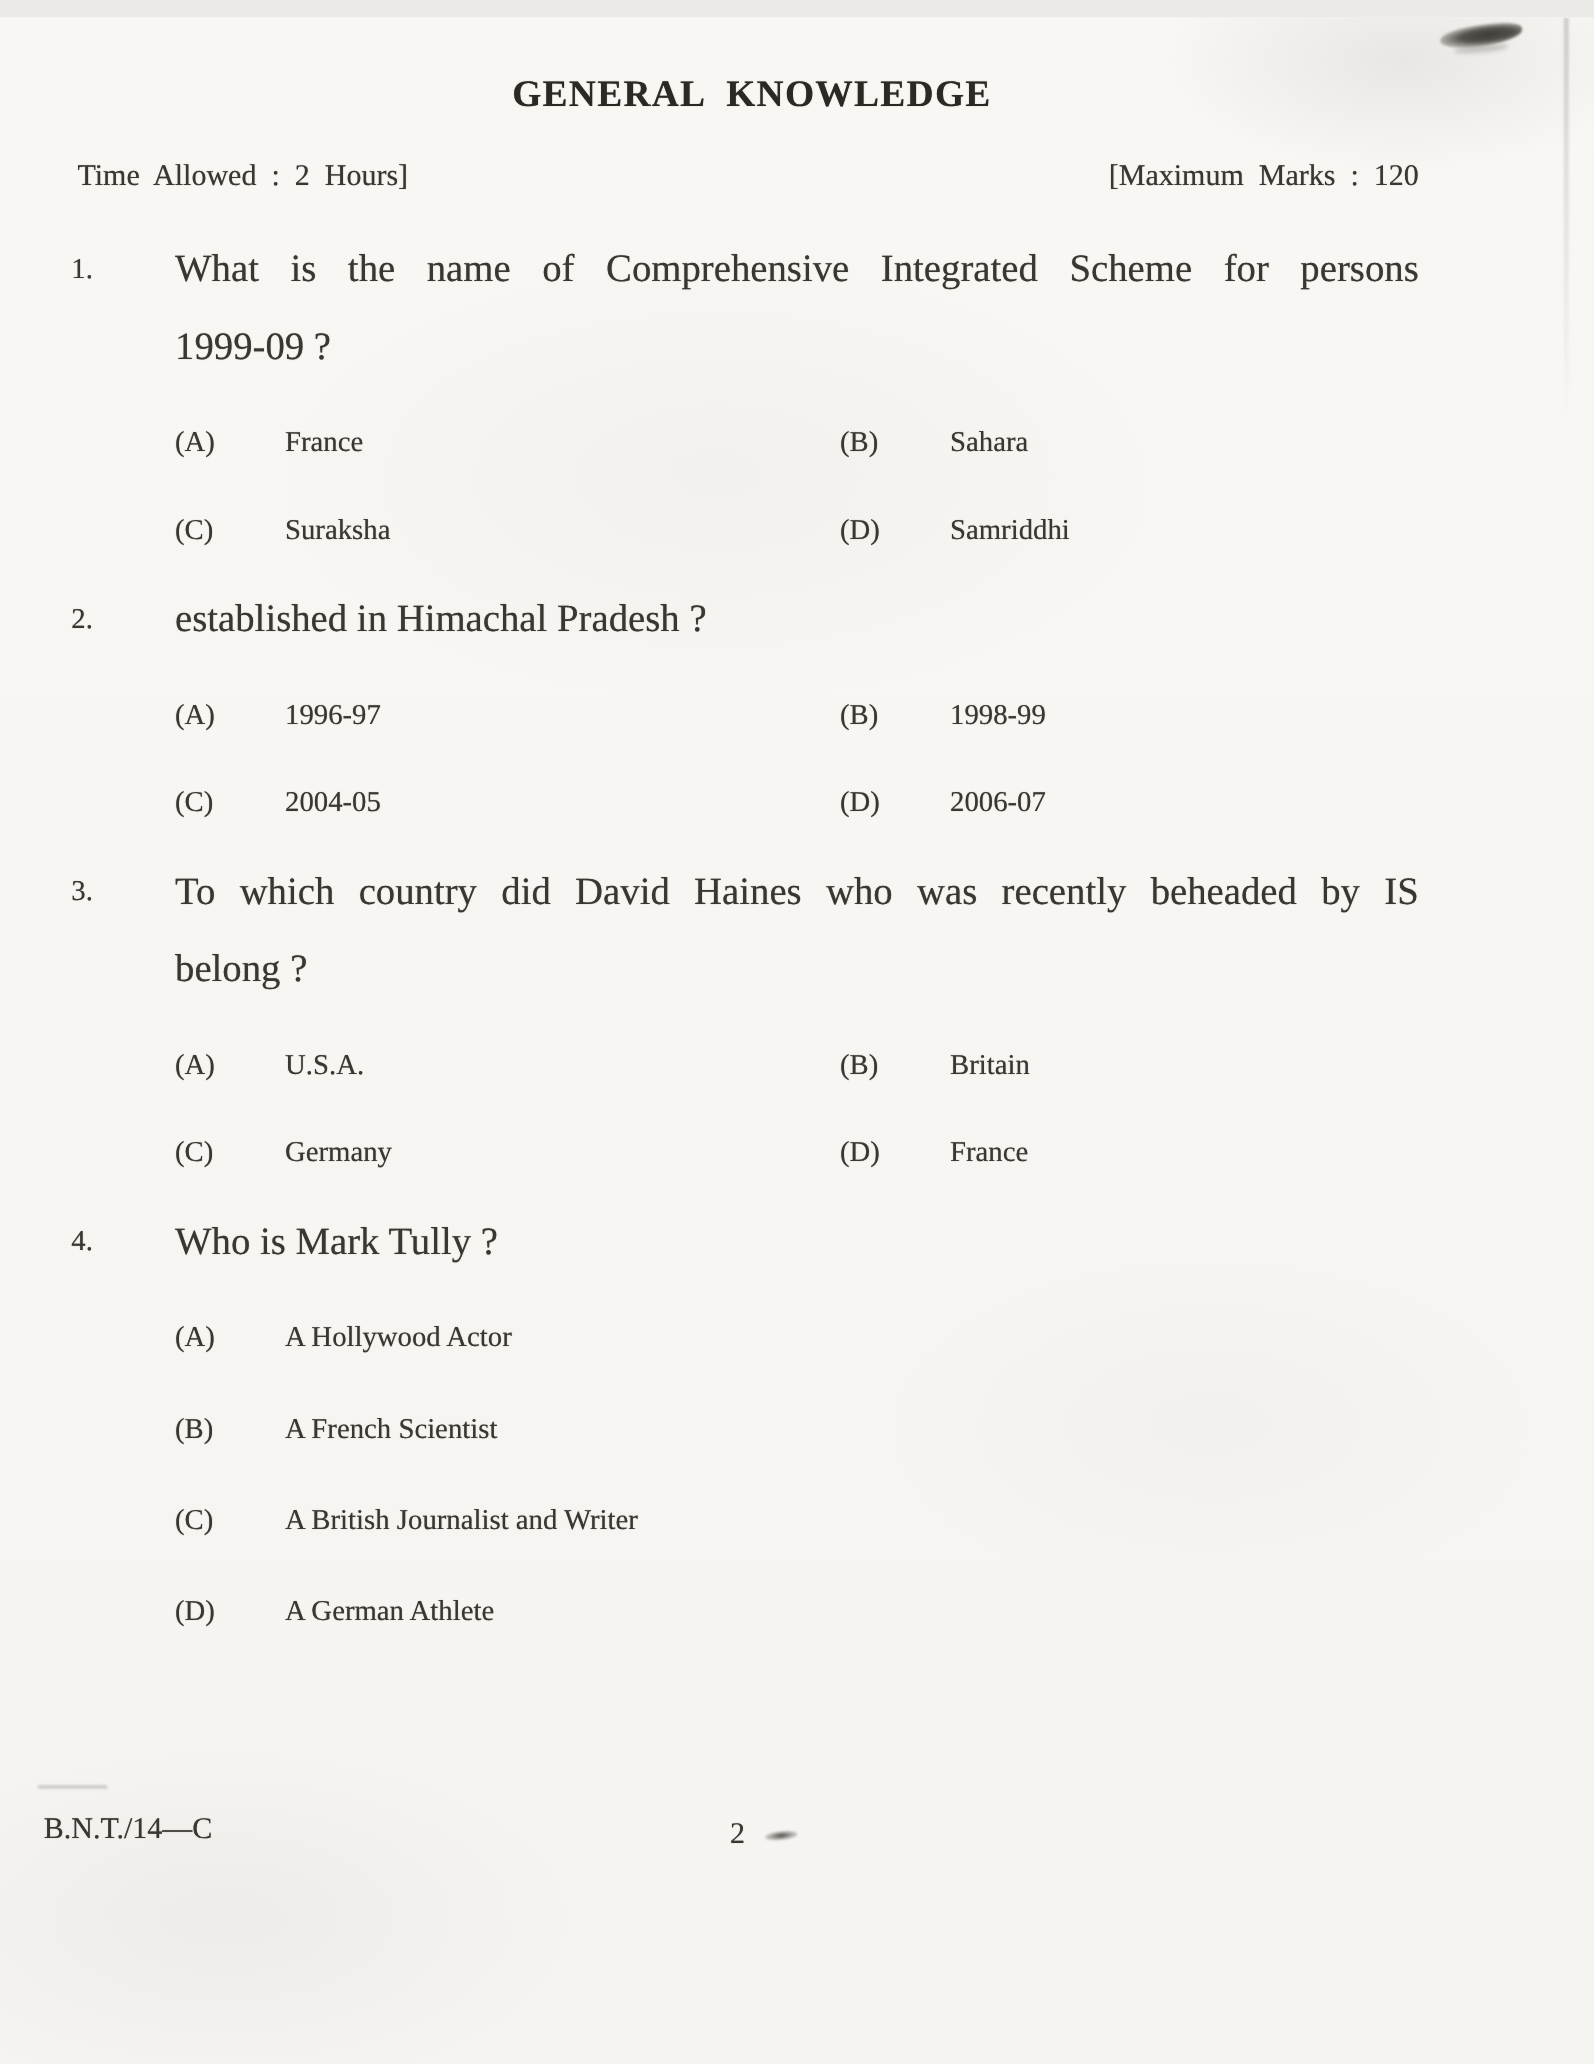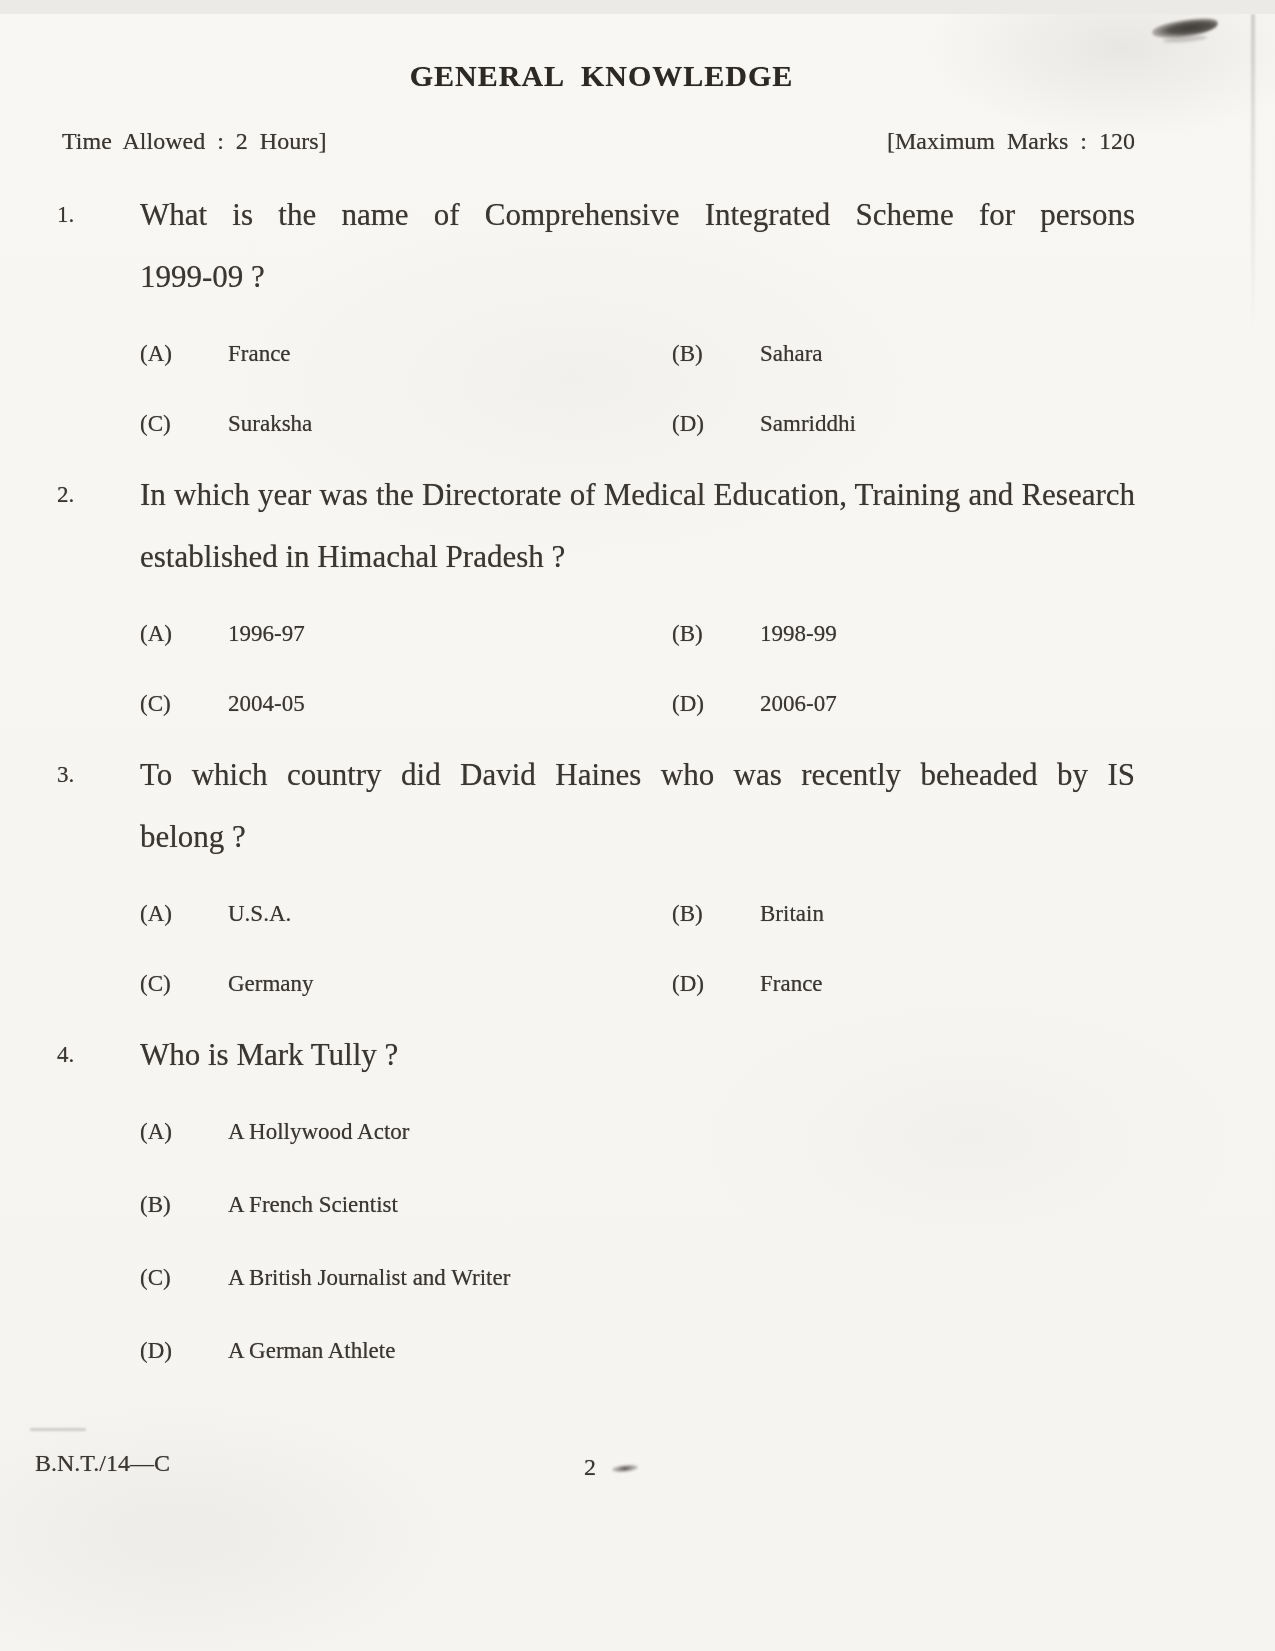--- a/index.html
+++ b/index.html
@@ -125,21 +125,20 @@
                 <span class="opt-text">Samriddhi</span>
               </div>
             </div>
           </div>
         </div>
       </div>
       <div class="question">
         <div class="q-num">2.</div>
         <div class="q-body">
           <div class="q-text">
-            <div class="q-line">In which year was the Directorate of Medical Education, Training and Research</div>
             <div class="q-line">established in Himachal Pradesh ?</div>
           </div>
           <div class="options">
             <div class="opt-row">
               <div class="opt-cell left">
                 <span class="opt-label">(A)</span>
                 <span class="opt-text">1996-97</span>
               </div>
               <div class="opt-cell right">
                 <span class="opt-label">(B)</span>

